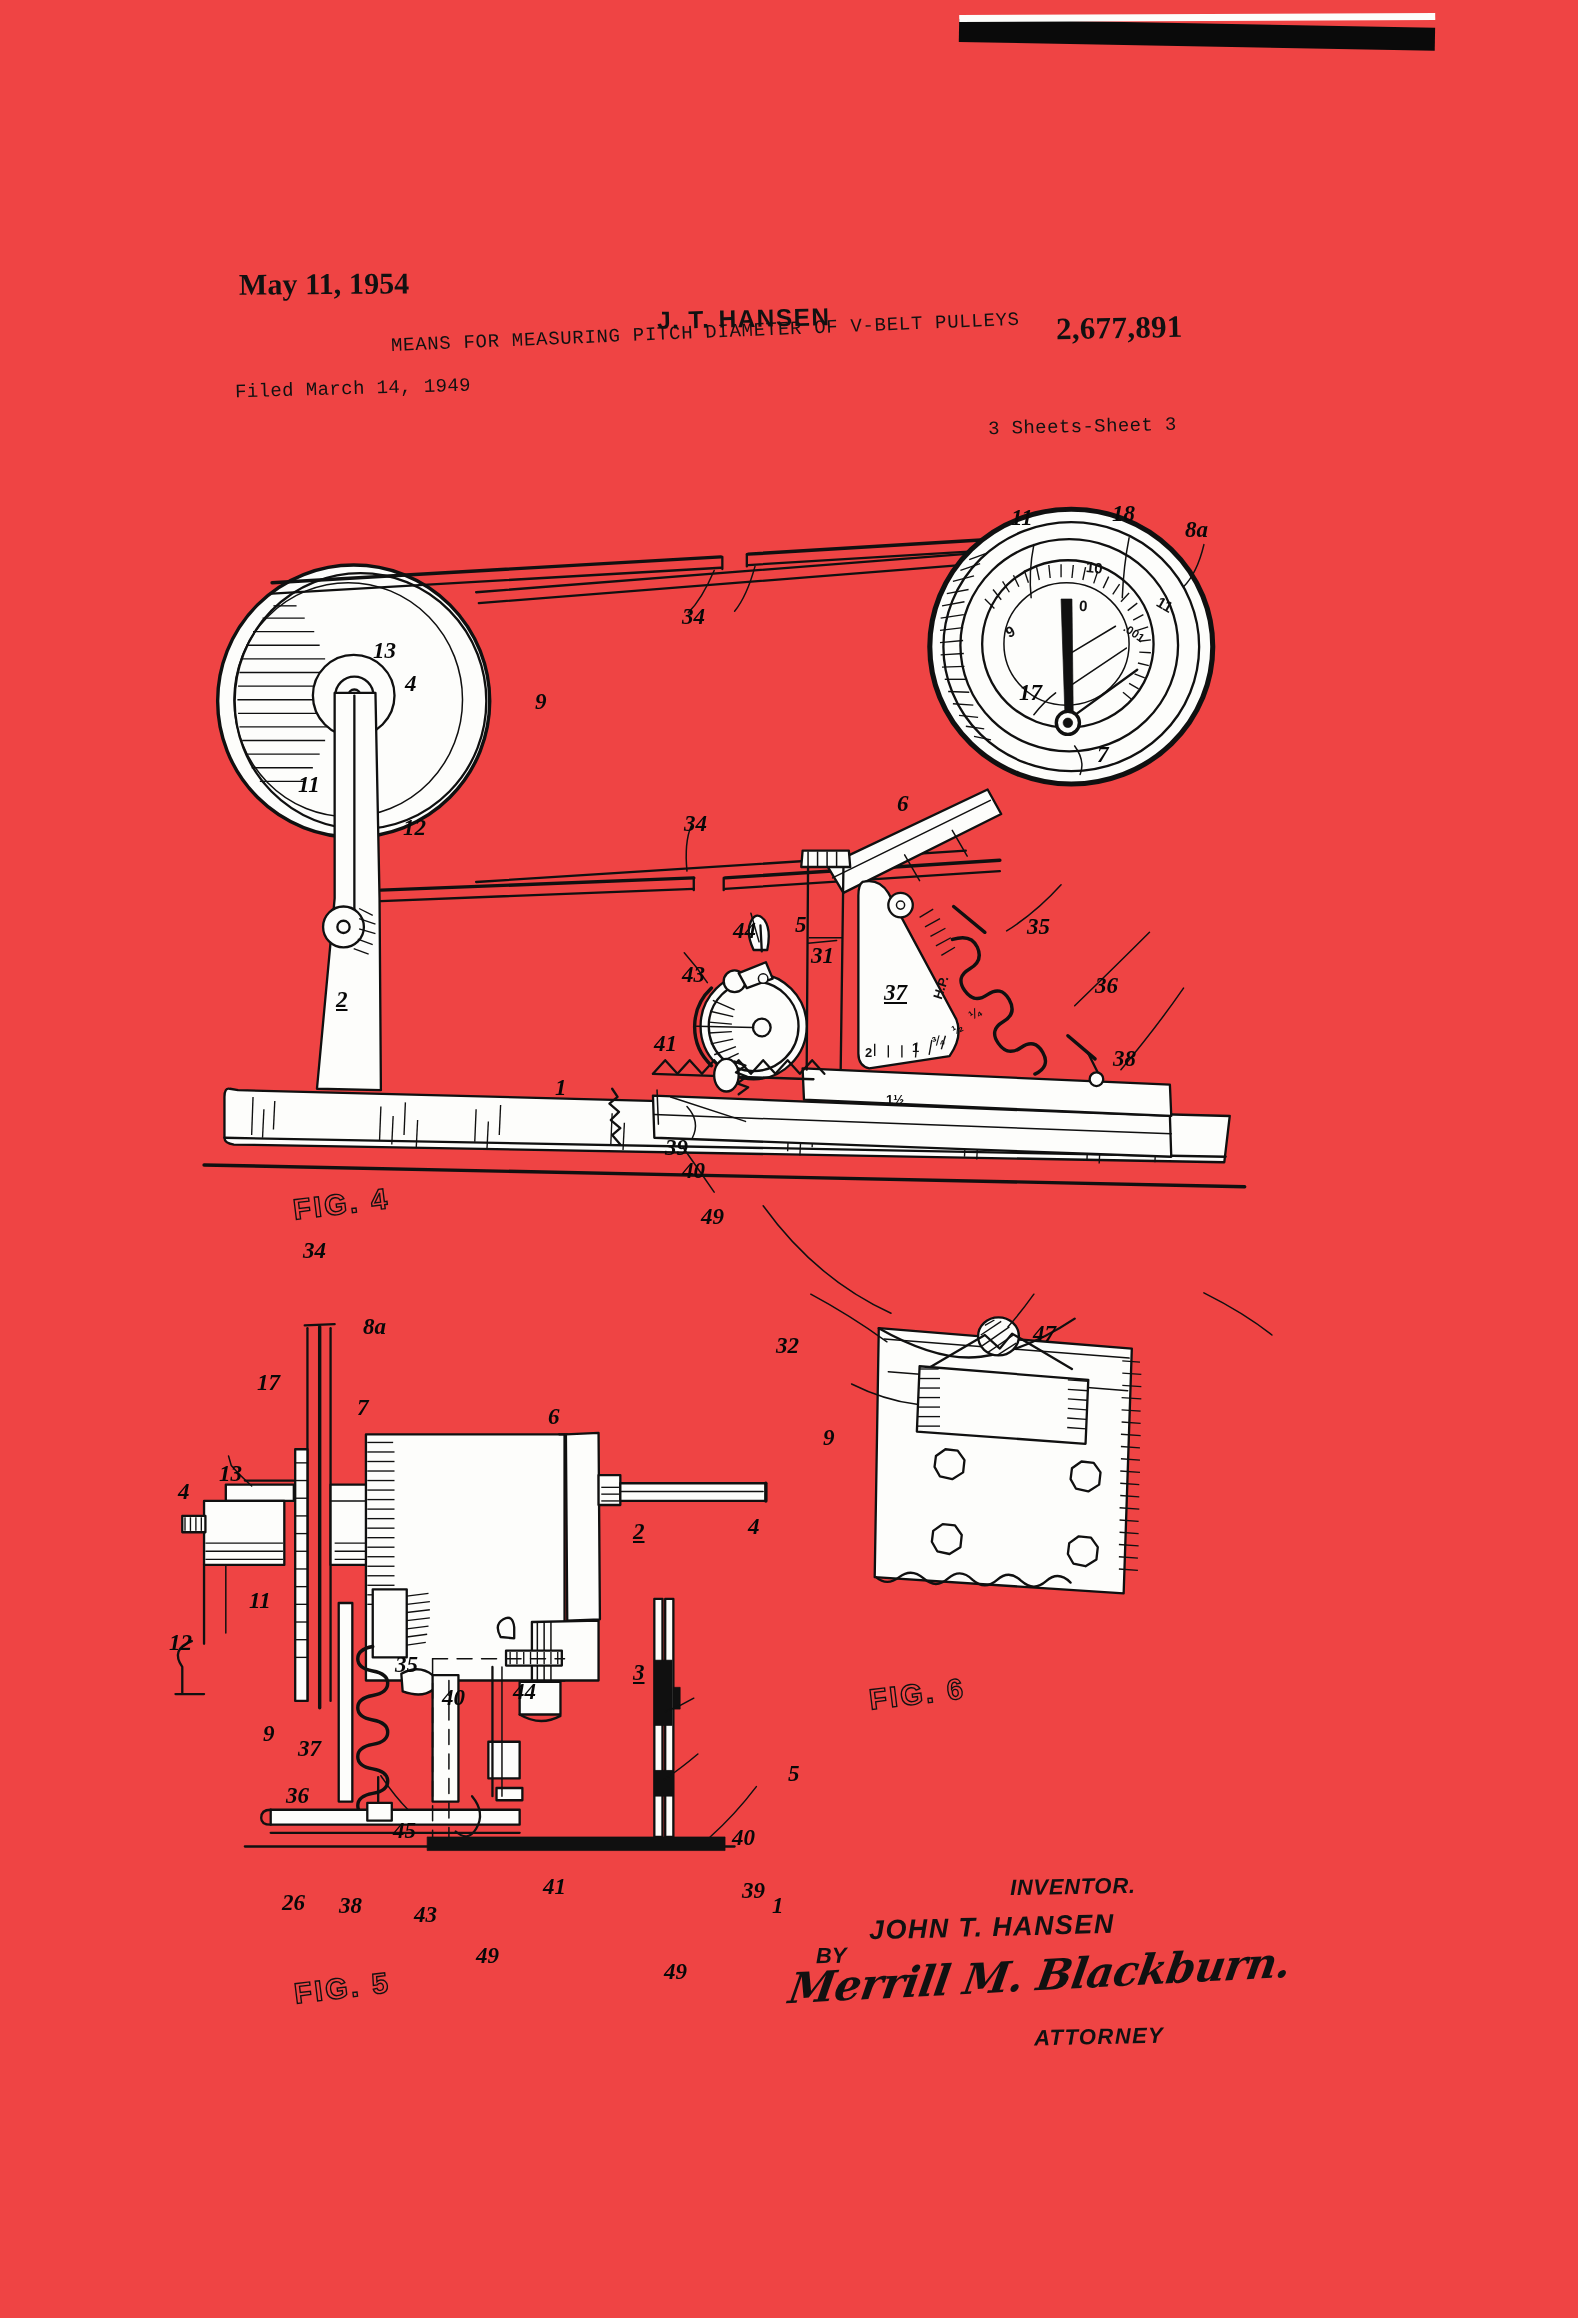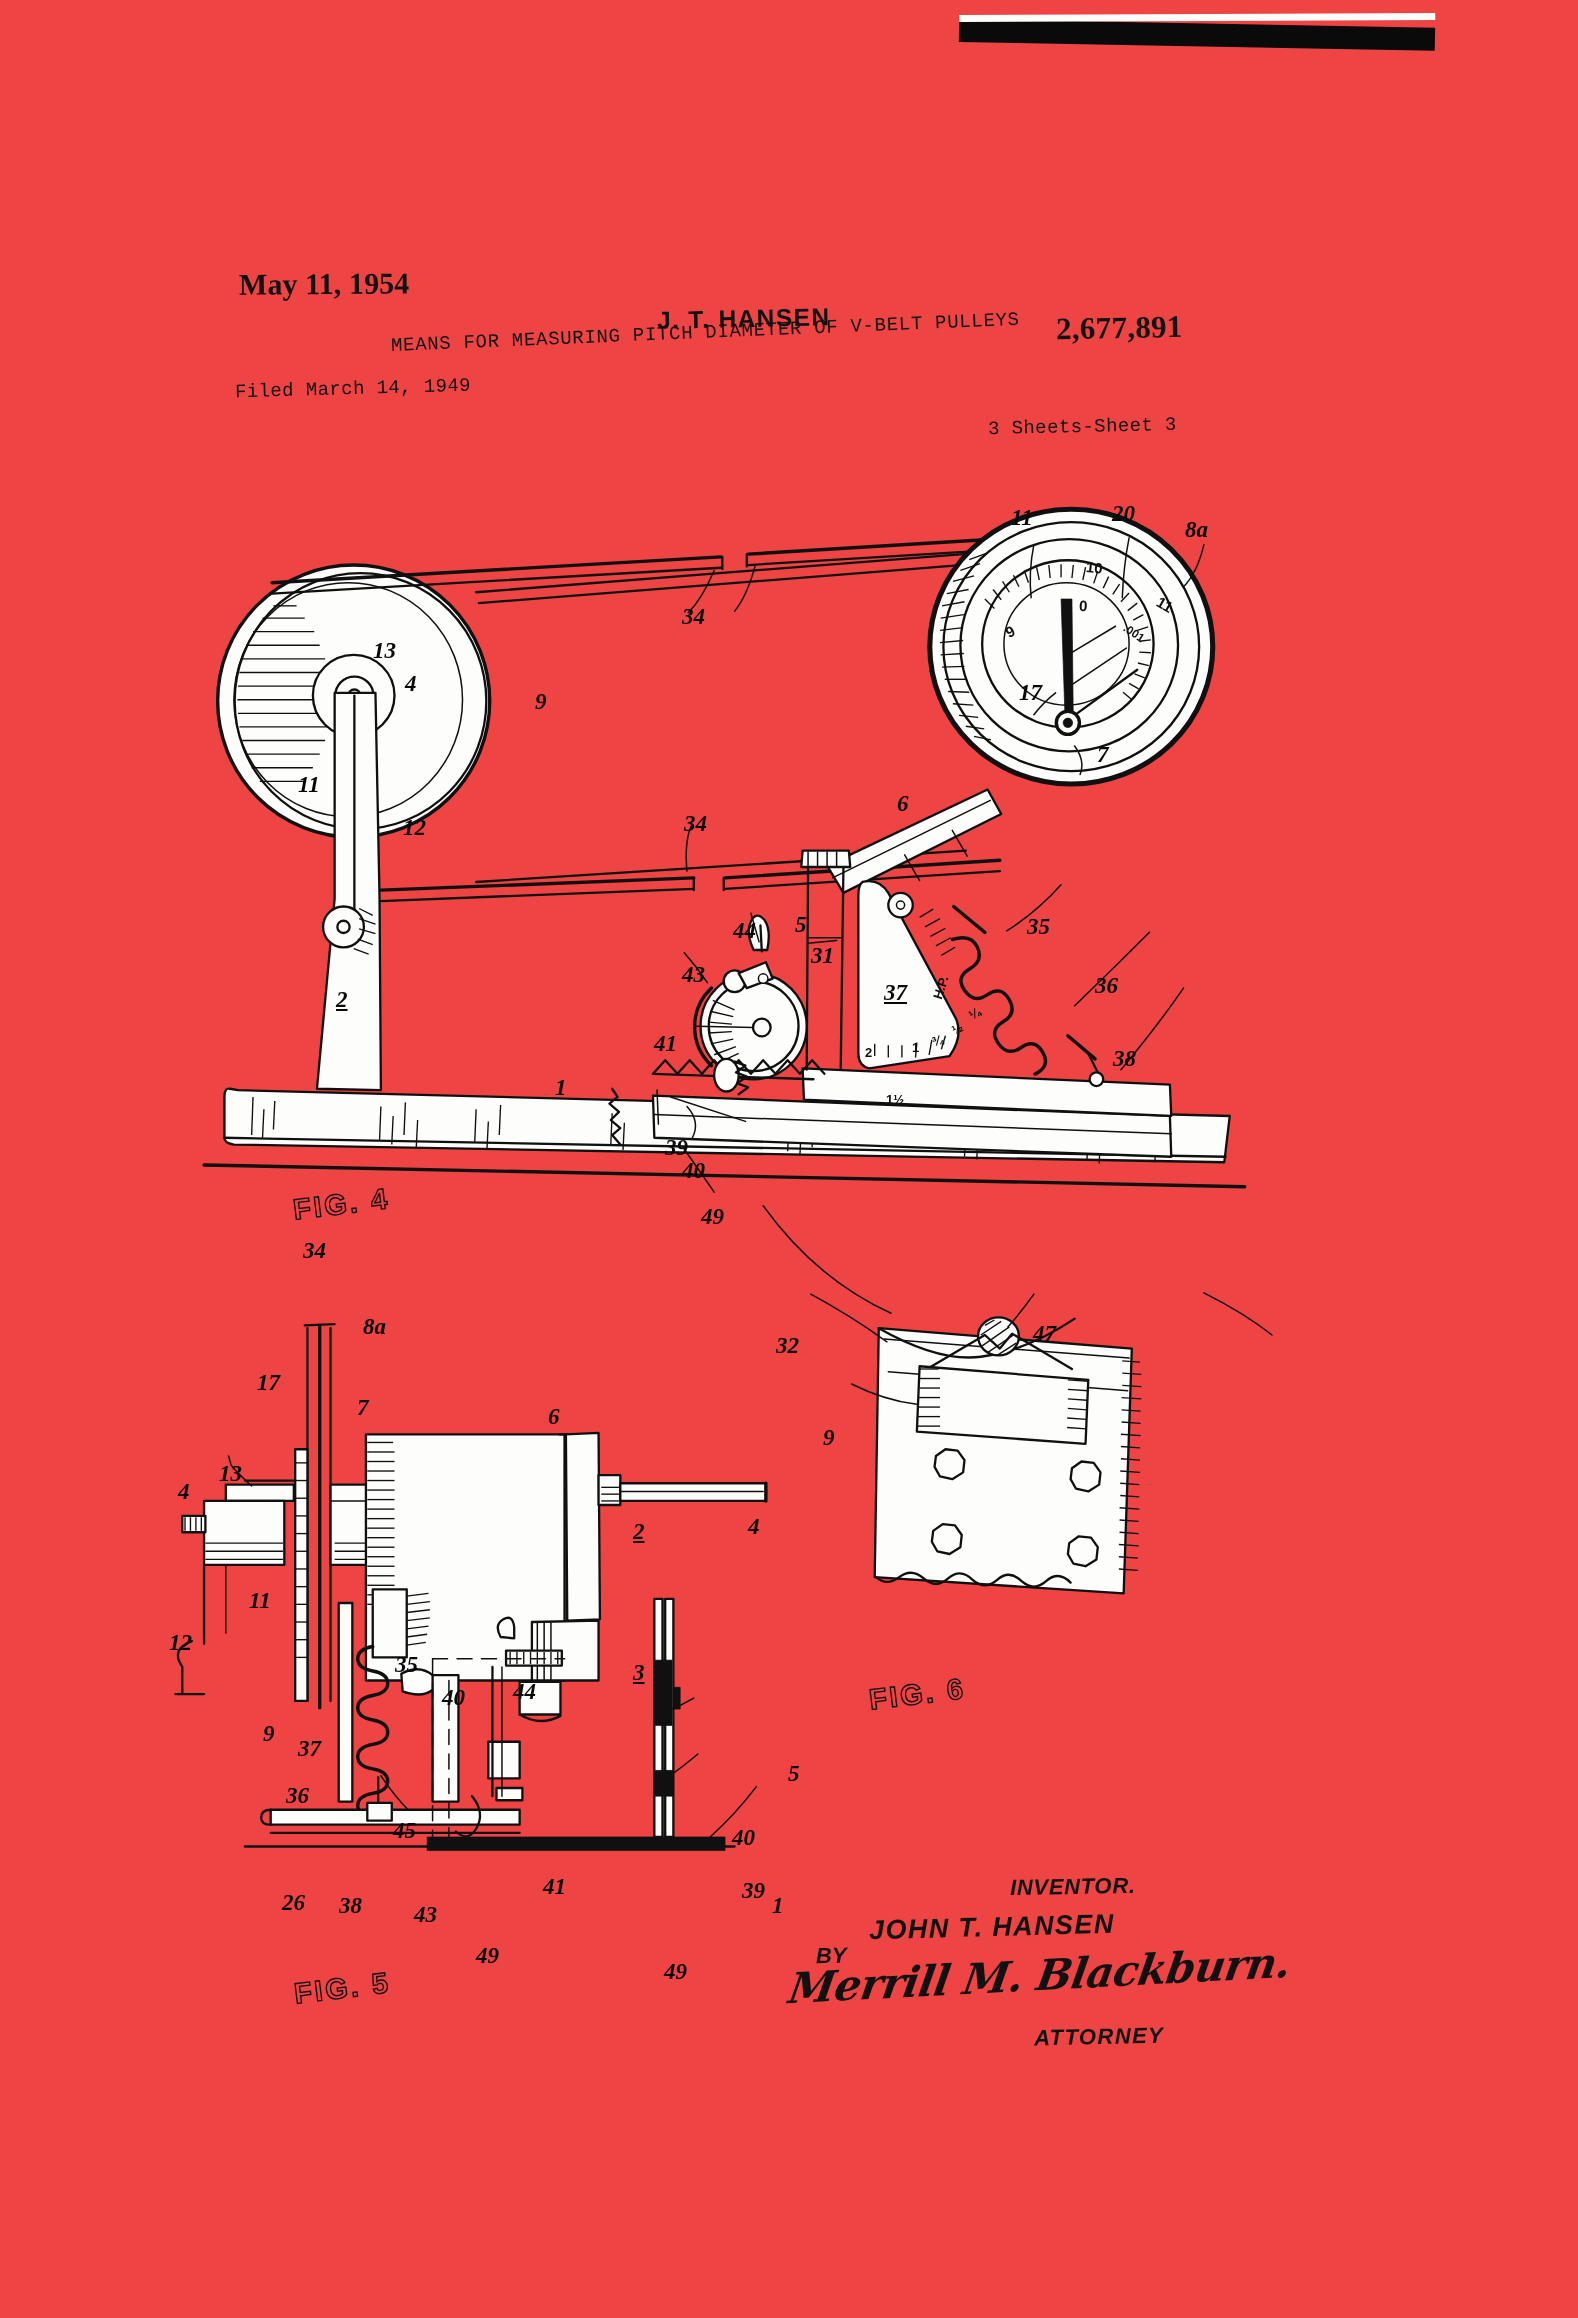--- a/index.html
+++ b/index.html
@@ -585,21 +585,21 @@
       <path d="M560 2610 Q580 2640 600 2660" class="ln w1"></path>
       <path d="M1026 2578 Q1000 2600 976 2616" class="ln w1"></path>
       <path d="M1020 2496 Q1000 2508 978 2516" class="ln w1"></path>
       <path d="M1112 2626 Q1080 2668 1044 2700" class="ln w1"></path>
     </g>
 
   </svg>
 
   <div class="ref" style="left:682px;top:604px;">34</div>
   <div class="ref" style="left:1011px;top:505px;">11</div>
-  <div class="ref" style="left:1112px;top:501px;">20</div>
+  <div class="ref" style="left:1112px;top:501px;">18</div>
   <div class="ref" style="left:1185px;top:517px;">8a</div>
   <div class="ref" style="left:373px;top:638px;">13</div>
   <div class="ref" style="left:405px;top:671px;">4</div>
   <div class="ref" style="left:535px;top:689px;">9</div>
   <div class="ref" style="left:298px;top:772px;">11</div>
   <div class="ref" style="left:403px;top:815px;">12</div>
   <div class="ref" style="left:1019px;top:680px;">17</div>
   <div class="ref" style="left:1097px;top:742px;">7</div>
   <div class="ref u" style="left:336px;top:987px;">2</div>
   <div class="ref" style="left:684px;top:811px;">34</div>

